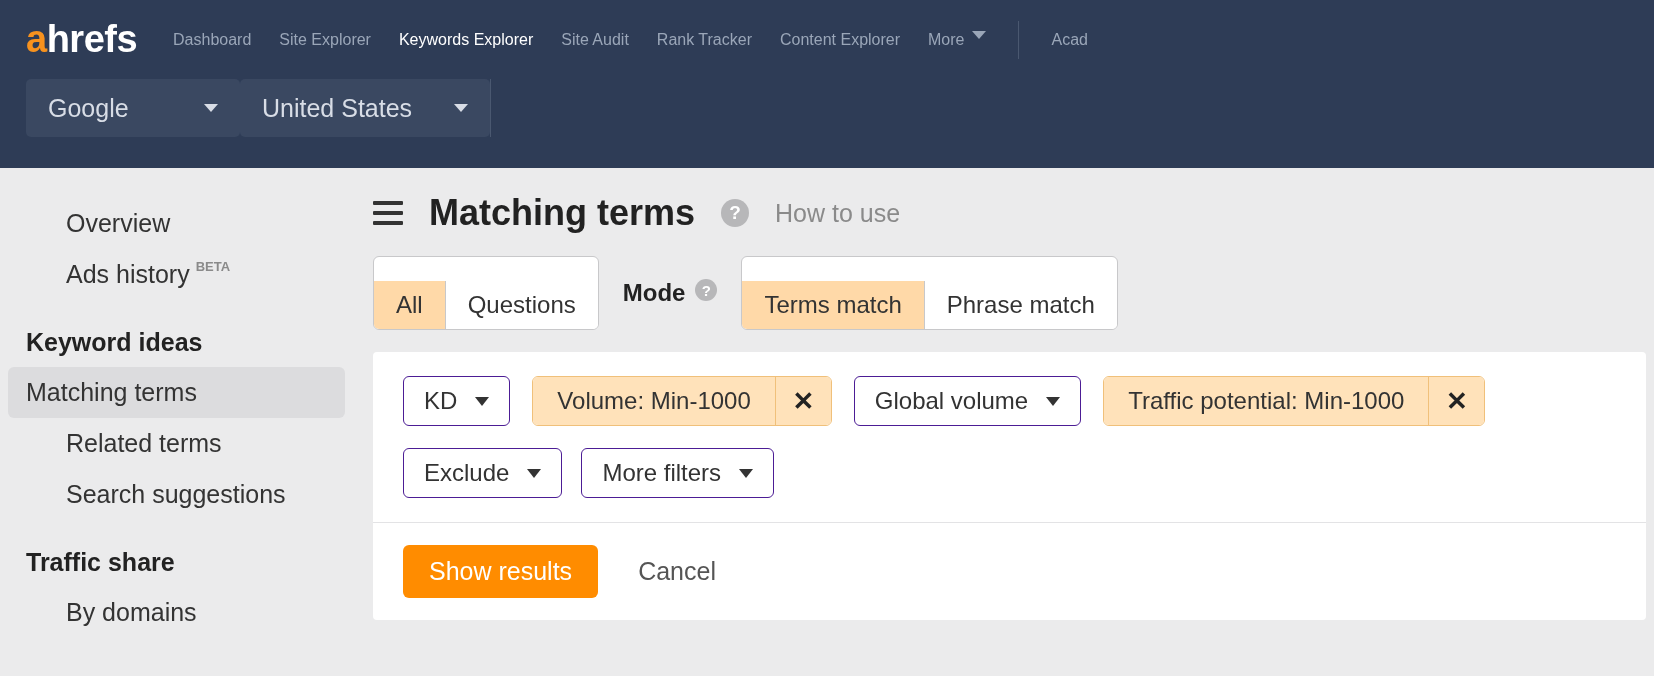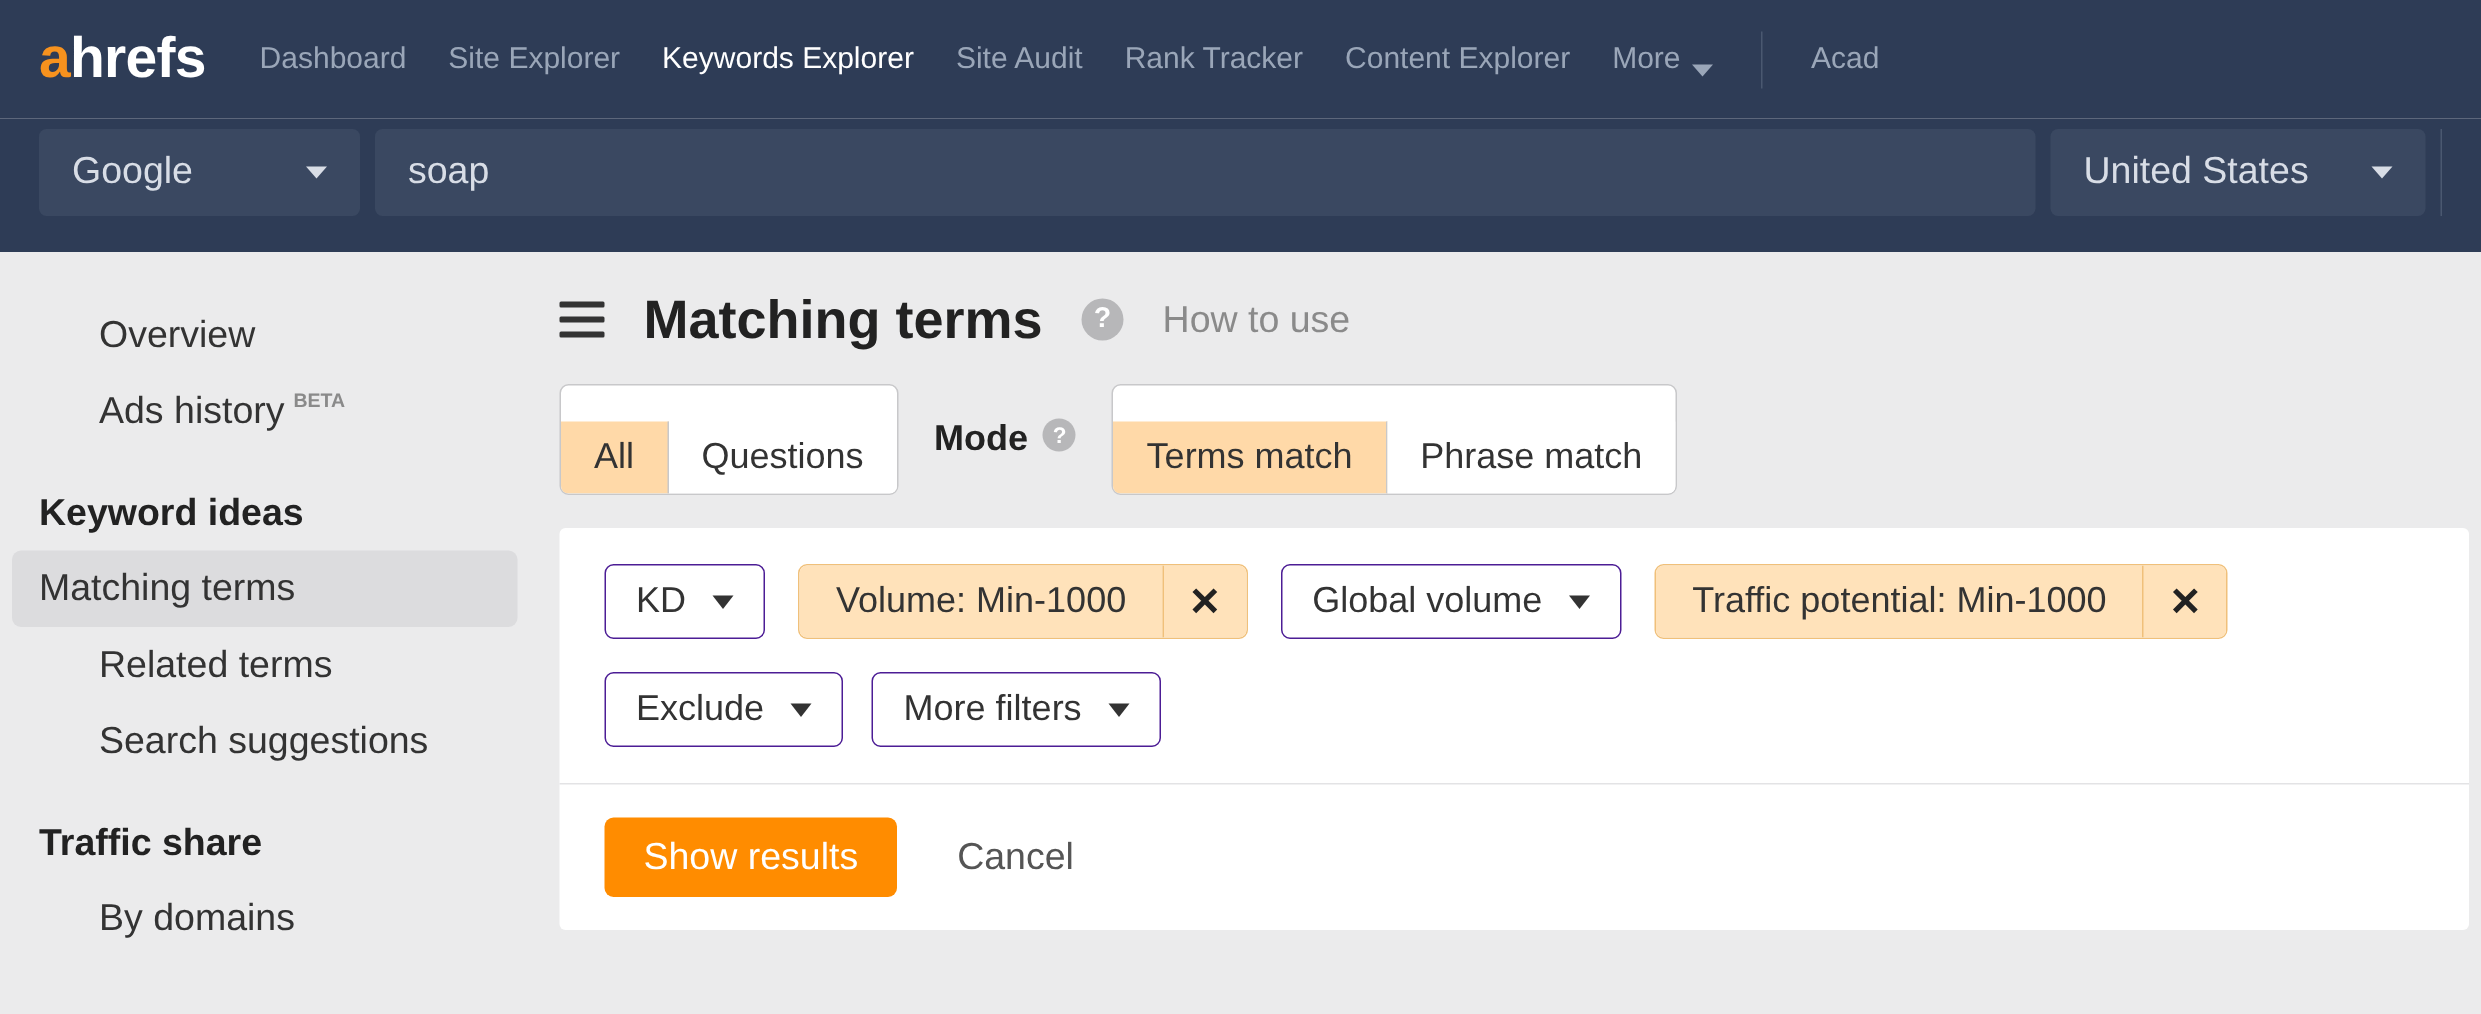--- a/index.html
+++ b/index.html
@@ -24,47 +24,46 @@
     align-items: baseline;
     font-weight: 800;
     font-size: 38px;
     letter-spacing: -0.5px;
     margin-right: 8px;
   }
   .logo .a { color: #f7921e; }
   .logo .rest { color: #fff; }
   .nav-item {
     color: #9aa6b8;
-    font-size: 20px;
+    font-size: 16px;
     cursor: pointer;
     white-space: nowrap;
     display: flex;
-    align-items: flex-end;
+    align-items: flex-start;
     gap: 8px;
   }
   .nav-item.active { color: #fff; }
   .nav-divider {
     width: 1px;
     height: 38px;
     background: #4a5870;
     margin: 0 4px;
   }
   .caret-down-icon {
     width: 0; height: 0;
     border-left: 7px solid transparent;
     border-right: 7px solid transparent;
     border-top: 8px solid currentColor;
   }
   .searchbar {
     background: #2e3c56;
     height: 89px;
     display: flex;
-    align-items: center;
+    align-items: flex-start;
     padding: 0 26px 18px 26px;
-    gap: 10px;
   }
   .select, .country-select {
     background: #3a4861;
     color: #d8dde6;
     height: 58px;
     display: flex;
     align-items: center;
     padding: 0 22px;
     border-radius: 5px;
     font-size: 25px;
@@ -309,21 +308,20 @@
   <div class="nav-item">
       <span>Acad</span>
     </div>
 </div>
 
 <div class="searchbar">
   <div class="select">
     <span>Google</span>
     <span class="caret-down-icon" style="border-top-color:#d8dde6;"></span>
   </div>
-  <input class="search-input" value="soap" style="">
   <div class="country-select">
     <span>United States</span>
     <span class="caret-down-icon" style="border-top-color:#d8dde6;"></span>
   </div>
   <div style="width:1px;height:58px;background:#4a5870;"></div>
 </div>
 
 <div class="body-row">
   <div class="sidebar">
     <div class="side-link">

